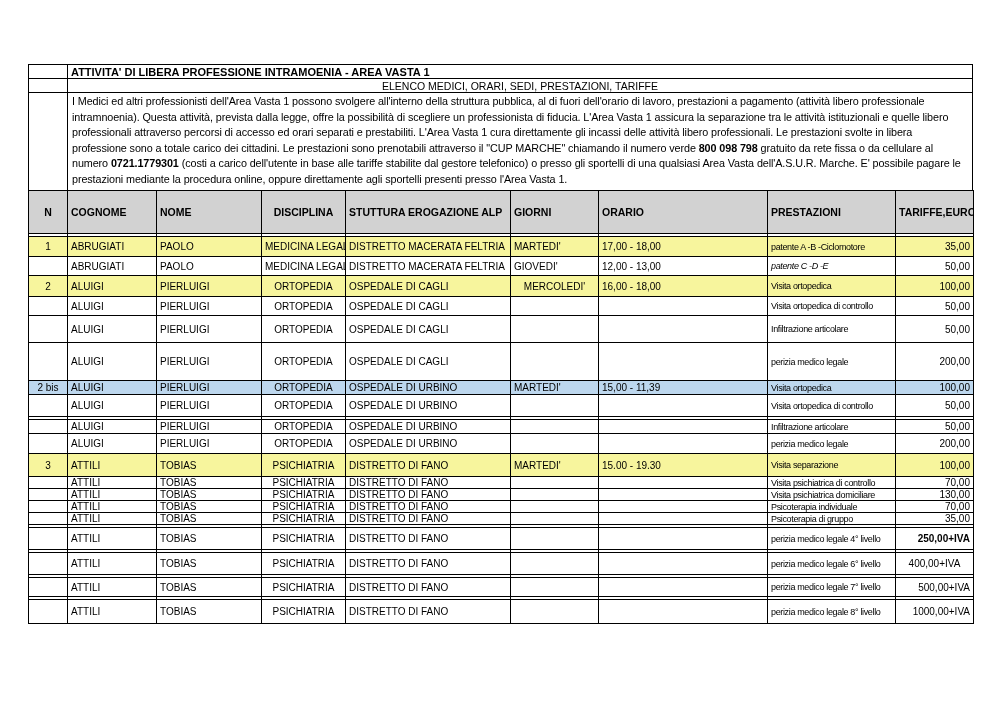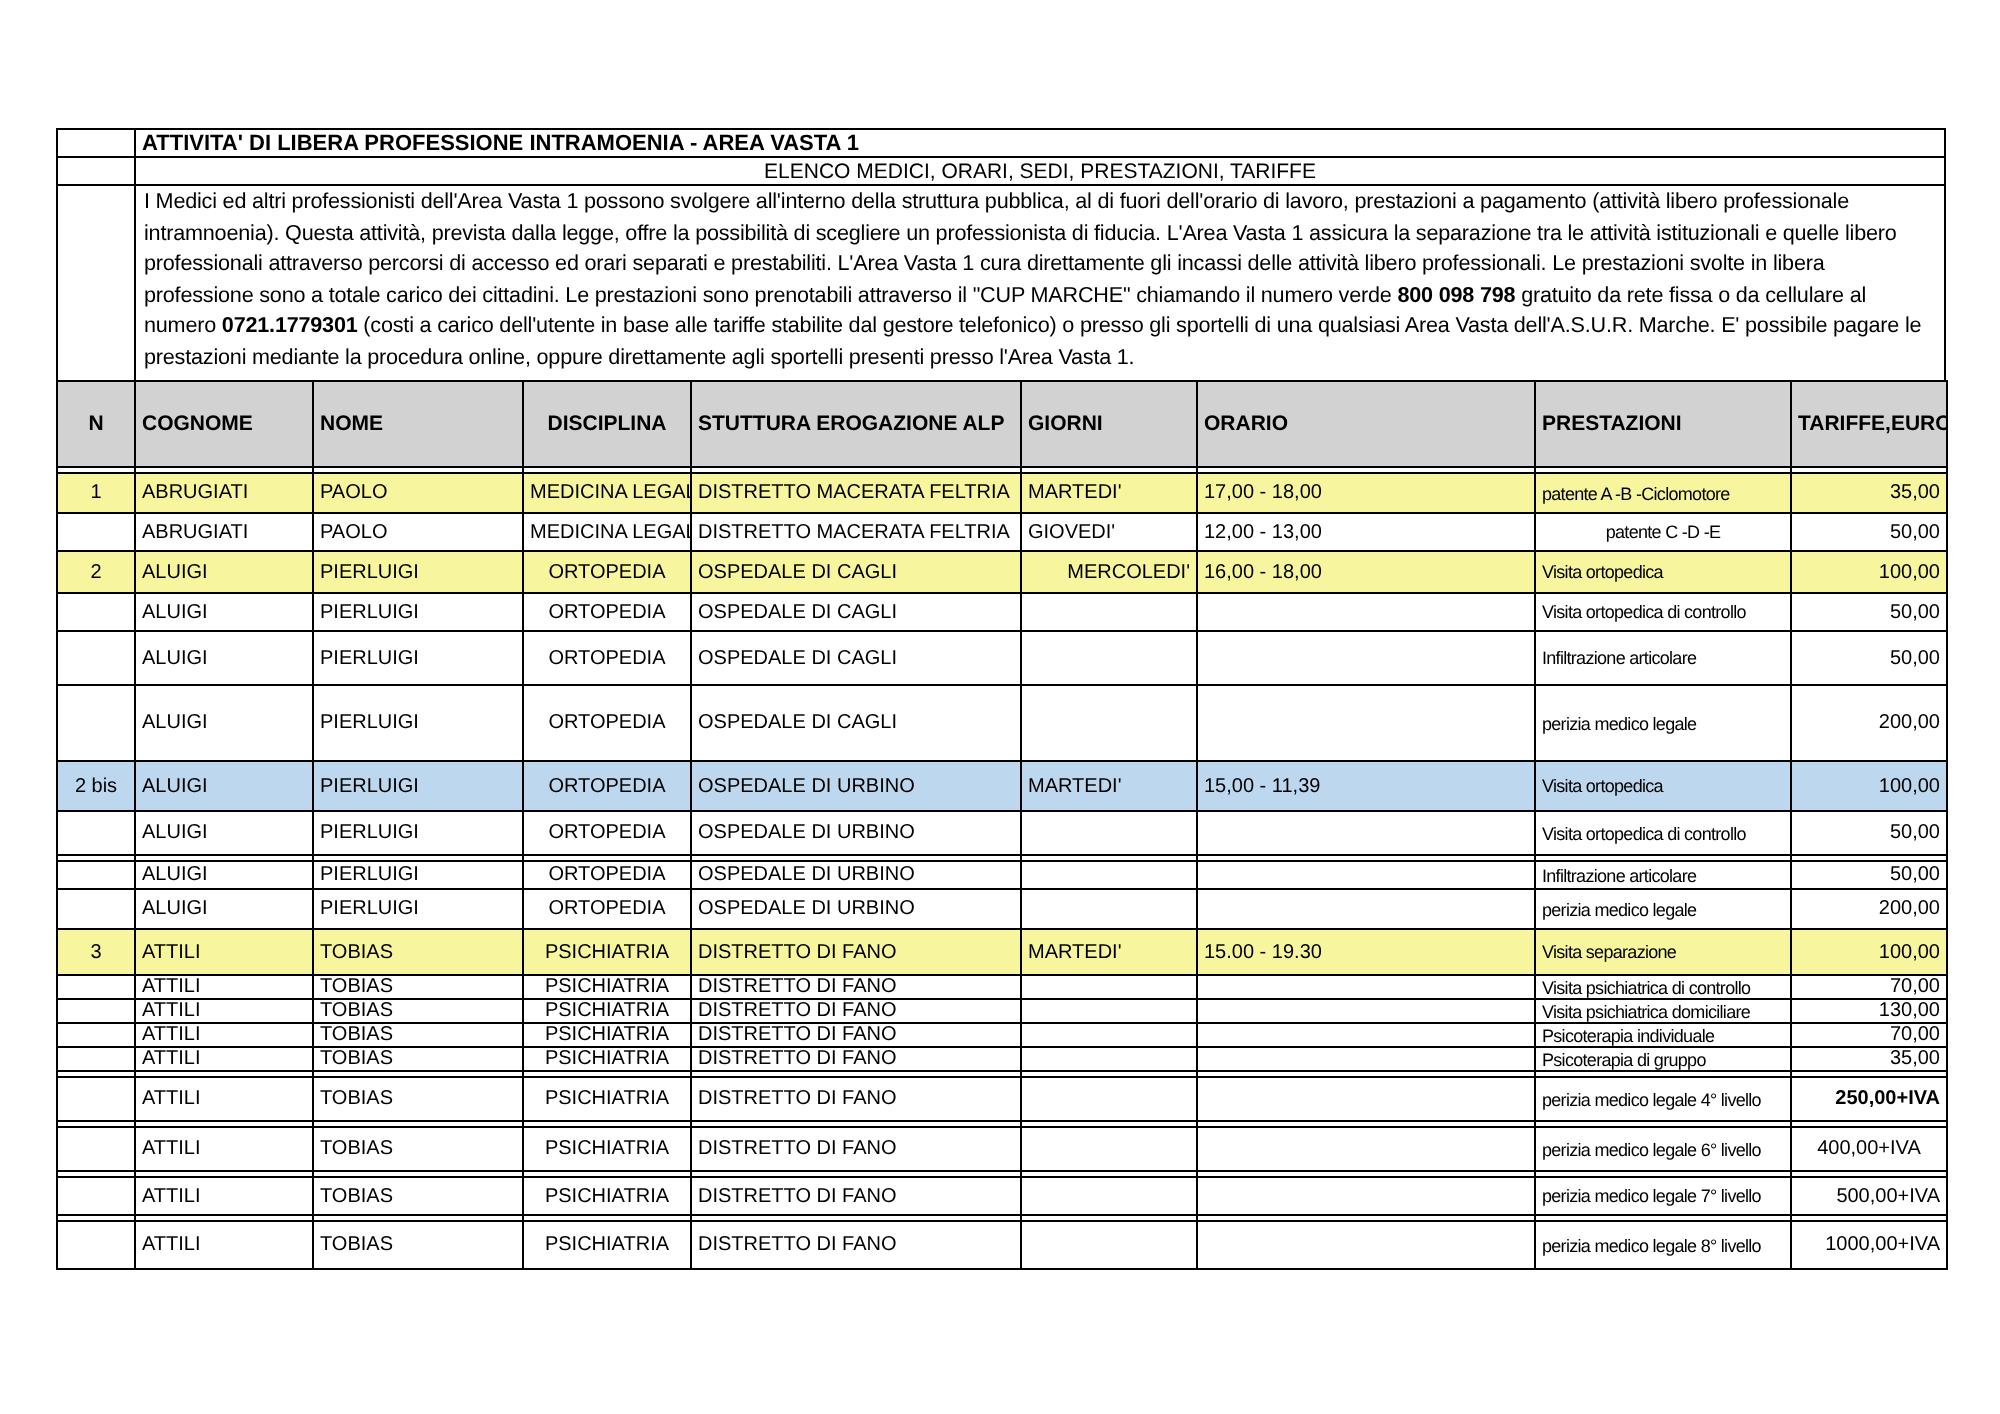--- a/index.html
+++ b/index.html
@@ -110,30 +110,30 @@
           <td class="c-tariffa" style="text-align: right;">35,00</td>
         </tr>
         <tr style="height: 19px; background: rgb(255, 255, 255);">
           <td class="c-n" style="text-align: center;"></td>
           <td class="c-cognome" style="text-align: left;">ABRUGIATI</td>
           <td class="c-nome" style="text-align: left;">PAOLO</td>
           <td class="c-disciplina" style="text-align: center;">MEDICINA LEGALE</td>
           <td class="c-struttura" style="text-align: left;">DISTRETTO MACERATA FELTRIA</td>
           <td class="c-giorni" style="text-align: left;">GIOVEDI'</td>
           <td class="c-orario" style="text-align: left;">12,00 - 13,00</td>
-          <td class="c-prestazioni" style="text-align: center;">patente C -D -E</td>
+          <td class="c-prestazioni" style="text-align: left; font-style: italic;">patente C -D -E</td>
           <td class="c-tariffa" style="text-align: right;">50,00</td>
         </tr>
         <tr style="height: 21px; background: rgb(247, 245, 157);">
           <td class="c-n" style="text-align: center;">2</td>
           <td class="c-cognome" style="text-align: left;">ALUIGI</td>
           <td class="c-nome" style="text-align: left;">PIERLUIGI</td>
           <td class="c-disciplina" style="text-align: center;">ORTOPEDIA</td>
           <td class="c-struttura" style="text-align: left;">OSPEDALE DI CAGLI</td>
-          <td class="c-giorni" style="text-align: right;">MERCOLEDI'</td>
+          <td class="c-giorni" style="text-align: center;">MERCOLEDI'</td>
           <td class="c-orario" style="text-align: left;">16,00 - 18,00</td>
           <td class="c-prestazioni" style="text-align: left;">Visita ortopedica</td>
           <td class="c-tariffa" style="text-align: right;">100,00</td>
         </tr>
         <tr style="height: 19px; background: rgb(255, 255, 255);">
           <td class="c-n" style="text-align: center;"></td>
           <td class="c-cognome" style="text-align: left;">ALUIGI</td>
           <td class="c-nome" style="text-align: left;">PIERLUIGI</td>
           <td class="c-disciplina" style="text-align: center;">ORTOPEDIA</td>
           <td class="c-struttura" style="text-align: left;">OSPEDALE DI CAGLI</td>
@@ -157,21 +157,21 @@
           <td class="c-n" style="text-align: center;"></td>
           <td class="c-cognome" style="text-align: left;">ALUIGI</td>
           <td class="c-nome" style="text-align: left;">PIERLUIGI</td>
           <td class="c-disciplina" style="text-align: center;">ORTOPEDIA</td>
           <td class="c-struttura" style="text-align: left;">OSPEDALE DI CAGLI</td>
           <td class="c-giorni" style="text-align: left;"></td>
           <td class="c-orario" style="text-align: left;"></td>
           <td class="c-prestazioni" style="text-align: left;">perizia medico legale</td>
           <td class="c-tariffa" style="text-align: right;">200,00</td>
         </tr>
-        <tr style="height: 25px; background: rgb(189, 215, 238);">
+        <tr style="height: 14px; background: rgb(189, 215, 238);">
           <td class="c-n" style="text-align: center;">2 bis</td>
           <td class="c-cognome" style="text-align: left;">ALUIGI</td>
           <td class="c-nome" style="text-align: left;">PIERLUIGI</td>
           <td class="c-disciplina" style="text-align: center;">ORTOPEDIA</td>
           <td class="c-struttura" style="text-align: left;">OSPEDALE DI URBINO</td>
           <td class="c-giorni" style="text-align: left;">MARTEDI'</td>
           <td class="c-orario" style="text-align: left;">15,00 - 11,39</td>
           <td class="c-prestazioni" style="text-align: left;">Visita ortopedica</td>
           <td class="c-tariffa" style="text-align: right;">100,00</td>
         </tr>

